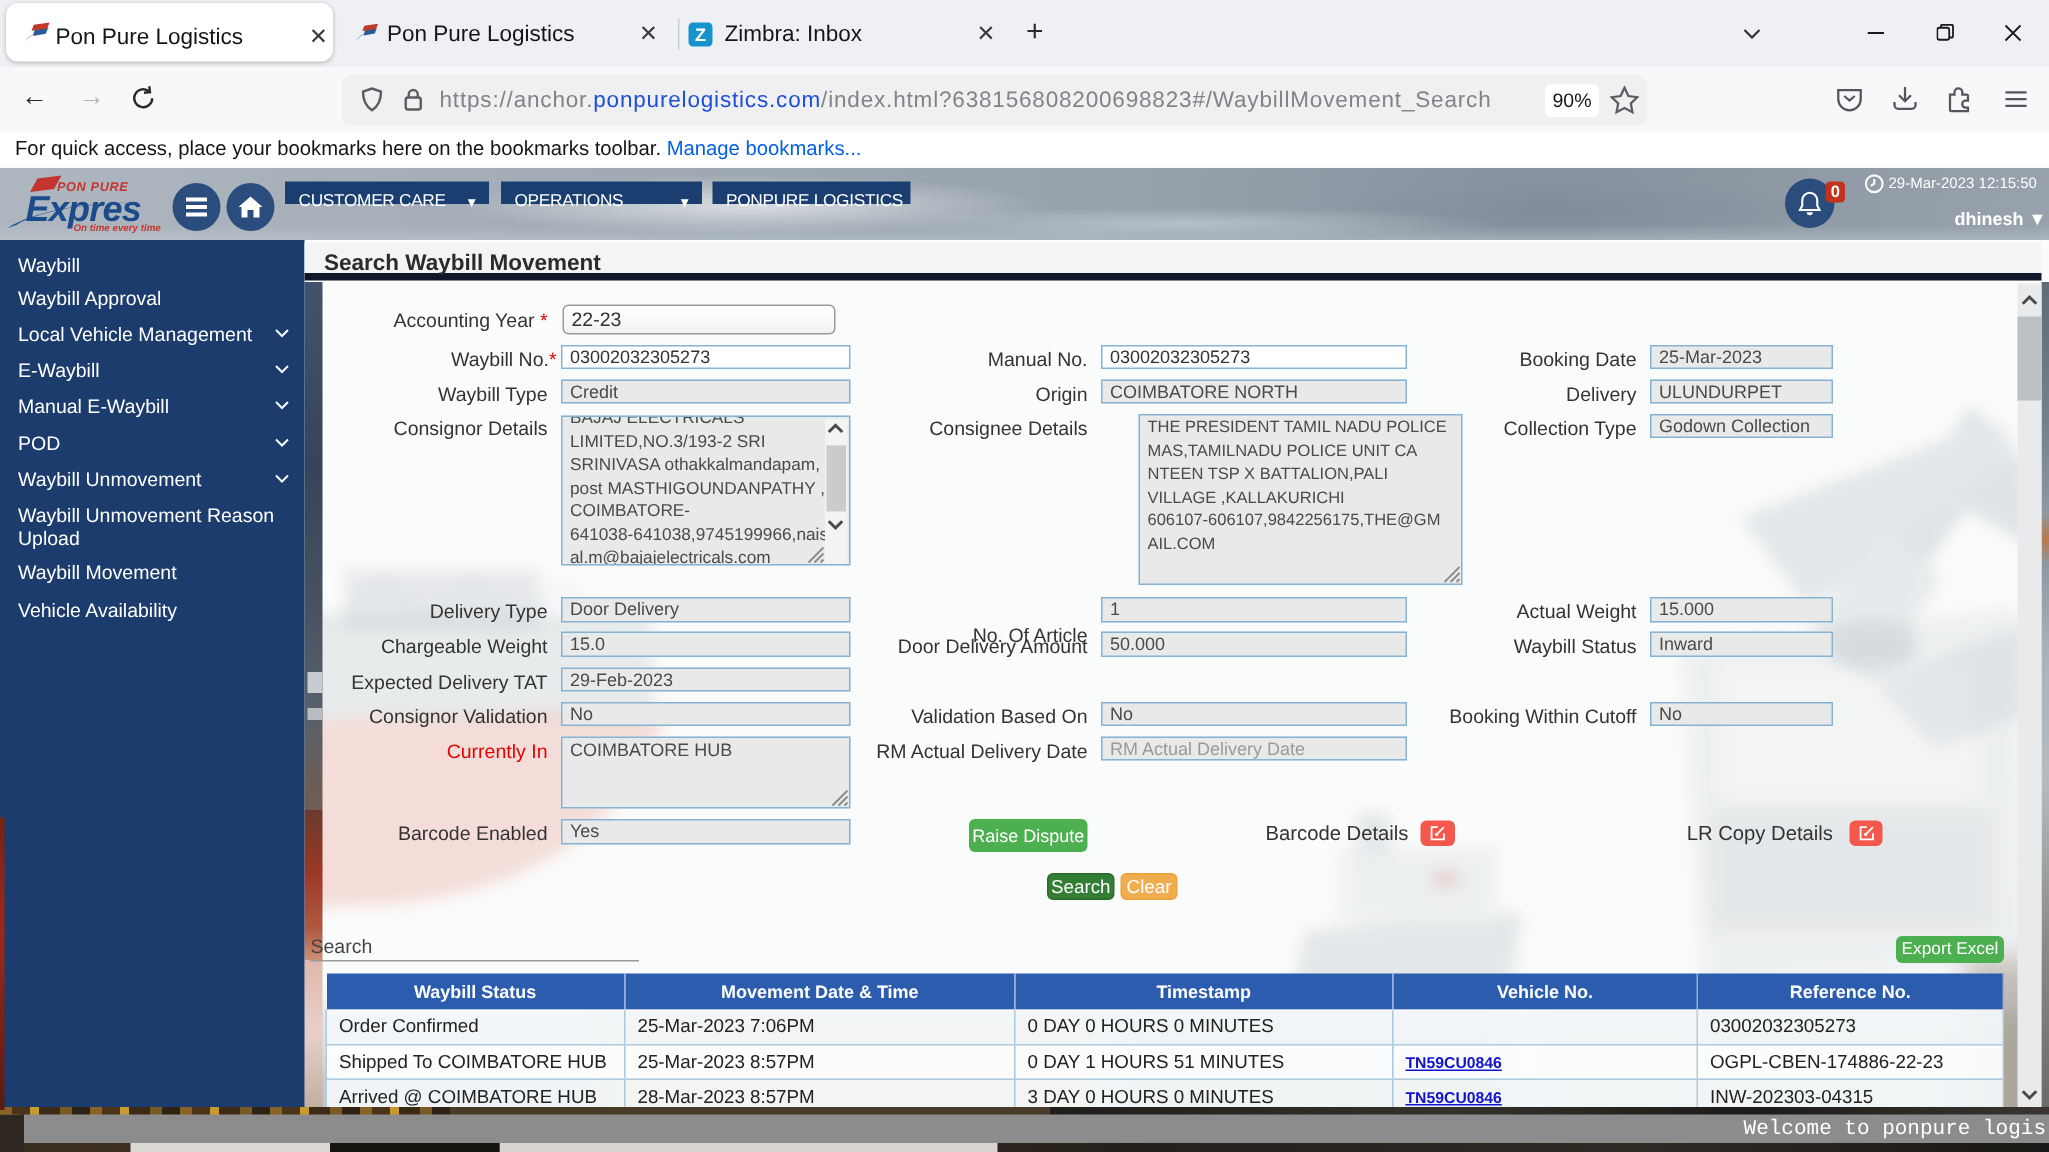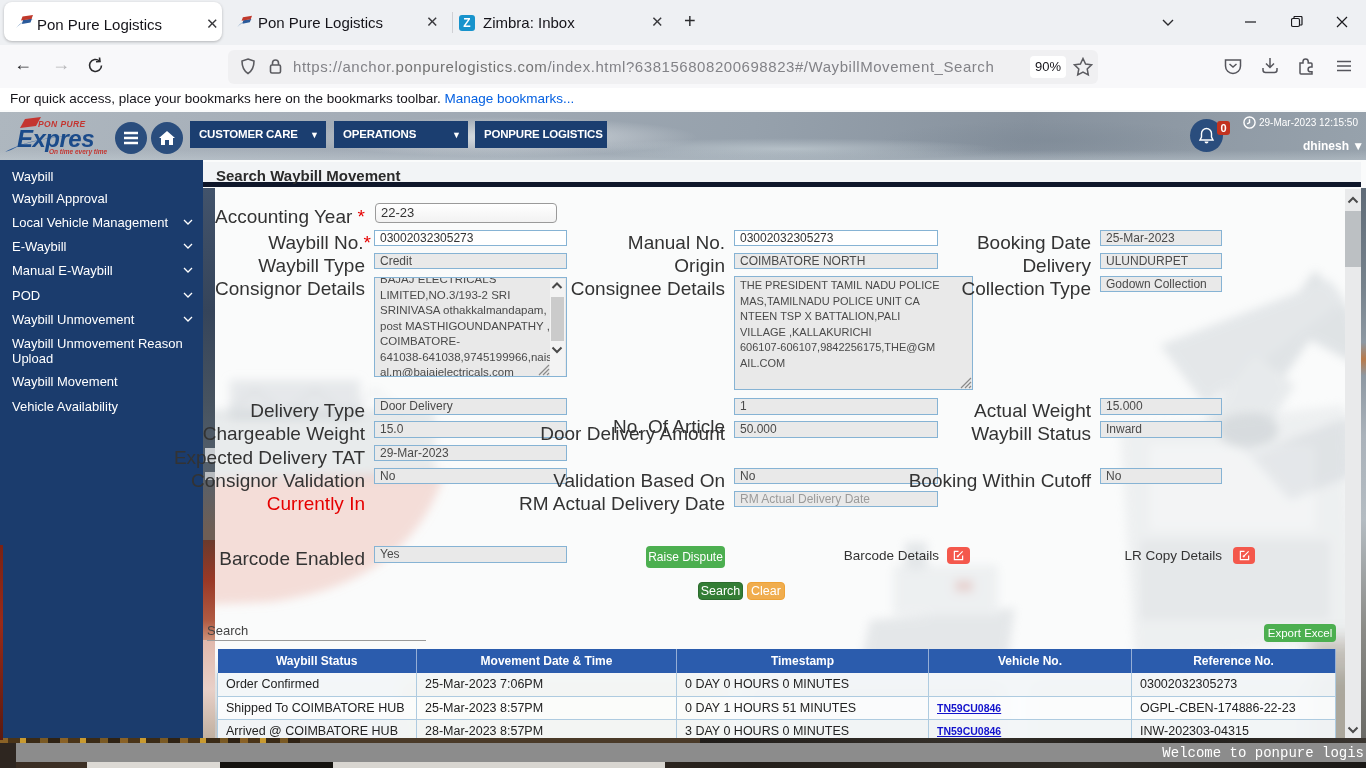--- a/index.html
+++ b/index.html
@@ -12,53 +12,53 @@
 .tab-active { position:absolute; left:4px; top:2px; width:218px; height:39px; background:#fff; border-radius:8px; box-shadow:0 1px 3px rgba(0,0,0,.25); }
 .tabtitle { position:absolute; top:14px; font-size:15px; color:#15141a; white-space:nowrap; }
 .tabx { position:absolute; top:13px; font-size:15px; color:#3a3a3e; }
 #tabsep1 { position:absolute; left:452px; top:12px; width:1px; height:21px; background:#cfd0d4; }
 #tabplus { position:absolute; left:684px; top:10px; font-size:20px; color:#2b2b2e; font-weight:400; }
 
 #navbar { position:absolute; left:0; top:45px; width:1366px; height:43px; background:#f8f8fa; }
 .navicon { position:absolute; top:9px; font-size:18px; color:#2b2b2e; }
 #urlbar { position:absolute; left:228px; top:5px; width:870px; height:34px; background:#f0f0f2; border-radius:6px; }
 #urltext { position:absolute; left:65px; top:8px; font-size:15px; letter-spacing:0.55px; color:#828287; white-space:nowrap; }
-#urltext b { color:#737373; font-weight:400; }
+#urltext b { color:#1d4ed8; font-weight:400; }
 #zoombadge { position:absolute; left:802px; top:6px; width:36px; height:22px; background:#fff; border-radius:4px; font-size:13px; color:#15141a; text-align:center; line-height:22px; }
 #bookbar { position:absolute; left:0; top:88px; width:1366px; height:22px; background:#fff; }
 #bookbar span { position:absolute; left:10px; top:3px; font-size:13.5px; color:#15141a; }
 #bookbar a { color:#0561e2; text-decoration:none; }
 
 
 #app { position:absolute; left:0; top:110px; width:1366px; height:658px; background:#fafbfb; overflow:hidden; }
 
 #apphead { position:absolute; left:0; top:2px; width:1366px; height:48px;
   background:linear-gradient(100deg,#aeb7bf 0%,#a4adb7 25%,#96a1ac 55%,#87929e 75%,#97a2ac 100%); }
 #apphead .cloud1 { position:absolute; left:300px; top:5px; width:400px; height:40px; background:radial-gradient(ellipse at center, rgba(230,234,237,.8), rgba(230,234,237,0) 70%); }
 #apphead .cloud2 { position:absolute; left:880px; top:8px; width:340px; height:40px; background:radial-gradient(ellipse at center, rgba(118,131,144,.4), rgba(118,131,144,0) 70%); }
 
 .circbtn { position:absolute; top:10px; width:32px; height:32px; border-radius:50%; background:#2a4d7d; }
-#navbtns .nb { position:absolute; top:9px; height:27px; background:#1b3e70; color:#fff; font-weight:bold; font-size:11.5px; line-height:27px; padding-left:9px; letter-spacing:-0.2px; white-space:nowrap; }
+#navbtns .nb { position:absolute; top:9px; height:15px; background:#1b3e70; color:#fff; font-weight:normal; font-size:11.5px; line-height:27px; padding-left:9px; letter-spacing:-0.2px; white-space:nowrap; }
 .caret { position:absolute; font-size:9px; top:1px; }
 #bell { position:absolute; left:1190px; top:7px; width:33px; height:33px; border-radius:50%; background:#2a4d7d; }
 #badge { position:absolute; left:1217px; top:9px; min-width:13px; height:14px; background:#c2321f; border-radius:3px; color:#fff; font-size:11px; font-weight:bold; text-align:center; line-height:14px; padding:0 1px; }
 #hdate { position:absolute; left:1259px; top:5px; color:#fff; font-size:10px; white-space:nowrap; }
 #huser { position:absolute; left:1303px; top:27px; color:#fff; font-size:12px; font-weight:bold; white-space:nowrap; }
 
 #sidebar { position:absolute; left:0; top:50px; width:203px; height:578px; background:#1b3c6d; color:#fff; }
 #sidebar .mi { position:absolute; left:12px; font-size:13px; width:180px; }
 #sidebar .sch { position:absolute; left:183px; }
 
 #main { position:absolute; left:203px; top:50px; width:1163px; height:580px; }
 #titlebar { position:absolute; left:0; top:2px; width:1158px; height:25px; background:#f2f4f6; border-bottom:5px solid #0f172a; }
 #titlebar b { position:absolute; left:13px; top:5px; font-size:15px; color:#2b2b2b; }
 
 #formarea { position:absolute; left:0; top:0; width:1142px; height:580px; }
 
-.lbl { position:absolute; font-size:19px; color:#333; text-align:right; white-space:nowrap; }
+.lbl { position:absolute; font-size:13px; color:#333; text-align:right; white-space:nowrap; }
 .red { color:#e60000; }
 .inp { position:absolute; border:1px solid #86b3d4; background:#e9e9e9; font-size:12px; color:#4a4a4a; line-height:15px; padding:0 5px; white-space:nowrap; overflow:hidden; }
 .inp.white { background:#fff; color:#333; }
 .ta { position:absolute; border:1px solid #86b3d4; background:#e9e9e9; font-size:12px; color:#4a4a4a; line-height:15.5px; padding:1px 5px; overflow:hidden; }
 .btn { position:absolute; color:#fff; text-align:center; border-radius:4px; font-size:12.5px; }
 
 
 #cscroll { position:absolute; left:1142px; top:29px; width:16px; height:551px; background:#e9eaeb; }
 #cscroll .thumb { position:absolute; left:0; top:22px; width:16px; height:56px; background:#bcc0c3; }
 
@@ -314,21 +314,21 @@
           <div style="position:absolute;left:1px;top:18px;width:13px;height:44px;background:#cbcbcb"></div>
           <svg width="12" height="8" style="position:absolute;left:1px;top:67px">
               <path d="M1.5 1.5 L6 6 L10.5 1.5" fill="none" stroke="#4a4a4a" stroke-width="2"></path>
             </svg>
         </div>
         <svg width="13" height="13" style="position:absolute;right:16px;bottom:0px">
             <path d="M12 2 L2 12 M12 6 L6 12 M12 10 L10 12" stroke="#8a8a8a" stroke-width="1.2"></path>
           </svg>
       </div>
       <span class="lbl" style="right:calc(100% - 522px);top:118px">Consignee Details</span>
-      <div class="ta" style="left:531px;top:116px;width:239px;height:114px;white-space:nowrap;font-size:11px">THE PRESIDENT TAMIL NADU POLICE<br>MAS,TAMILNADU POLICE UNIT CA<br>NTEEN TSP X BATTALION,PALI<br>VILLAGE ,KALLAKURICHI<br>606107-606107,9842256175,THE@GM<br>AIL.COM
+      <div class="ta" style="left:556px;top:116px;width:216px;height:114px;white-space:nowrap;font-size:11px">THE PRESIDENT TAMIL NADU POLICE<br>MAS,TAMILNADU POLICE UNIT CA<br>NTEEN TSP X BATTALION,PALI<br>VILLAGE ,KALLAKURICHI<br>606107-606107,9842256175,THE@GM<br>AIL.COM
         <svg width="13" height="13" style="position:absolute;right:0px;bottom:0px">
             <path d="M12 2 L2 12 M12 6 L6 12 M12 10 L10 12" stroke="#8a8a8a" stroke-width="1.2"></path>
           </svg>
       </div>
       <span class="lbl" style="right:calc(100% - 888px);top:118px">Collection Type</span>
       <div class="inp" style="left:897px;top:116px;width:122px;height:16px">Godown Collection</div>
 
       <span class="lbl" style="right:calc(100% - 162px);top:240px">Delivery Type</span>
       <div class="inp" style="left:171px;top:238px;width:193px;height:17px">Door Delivery</div>
       <span class="lbl" style="right:calc(100% - 522px);top:256px">No. Of Article</span>
@@ -337,30 +337,35 @@
       <div class="inp" style="left:897px;top:238px;width:122px;height:17px">15.000</div>
 
       <span class="lbl" style="right:calc(100% - 162px);top:263px">Chargeable Weight</span>
       <div class="inp" style="left:171px;top:261px;width:193px;height:17px">15.0</div>
       <span class="lbl" style="right:calc(100% - 522px);top:263px">Door Delivery Amount</span>
       <div class="inp" style="left:531px;top:261px;width:204px;height:17px">50.000</div>
       <span class="lbl" style="right:calc(100% - 888px);top:263px">Waybill Status</span>
       <div class="inp" style="left:897px;top:261px;width:122px;height:17px">Inward</div>
 
       <span class="lbl" style="right:calc(100% - 162px);top:287px">Expected Delivery TAT</span>
-      <div class="inp" style="left:171px;top:285px;width:193px;height:16px">29-Mar-2023</div>
+      <div class="inp" style="left:171px;top:285px;width:193px;height:16px">29-Feb-2023</div>
 
       <span class="lbl" style="right:calc(100% - 162px);top:310px">Consignor Validation</span>
       <div class="inp" style="left:171px;top:308px;width:193px;height:16px">No</div>
       <span class="lbl" style="right:calc(100% - 522px);top:310px">Validation Based On</span>
       <div class="inp" style="left:531px;top:308px;width:204px;height:16px">No</div>
       <span class="lbl" style="right:calc(100% - 888px);top:310px">Booking Within Cutoff</span>
       <div class="inp" style="left:897px;top:308px;width:122px;height:16px">No</div>
 
       <span class="lbl red" style="right:calc(100% - 162px);top:333px">Currently In</span>
+      <div class="ta" style="left:171px;top:331px;width:193px;height:48px">COIMBATORE HUB
+        <svg width="13" height="13" style="position:absolute;right:0px;bottom:0px">
+            <path d="M12 2 L2 12 M12 6 L6 12 M12 10 L10 12" stroke="#8a8a8a" stroke-width="1.2"></path>
+          </svg>
+      </div>
       <span class="lbl" style="right:calc(100% - 522px);top:333px">RM Actual Delivery Date</span>
       <div class="inp" style="left:531px;top:331px;width:204px;height:16px;color:#9a9a9a">RM Actual Delivery Date</div>
 
       <span class="lbl" style="right:calc(100% - 162px);top:388px">Barcode Enabled</span>
       <div class="inp" style="left:171px;top:386px;width:193px;height:17px">Yes</div>
       <div class="btn" style="left:443px;top:386px;width:79px;height:22px;background:#4caf50;line-height:22px;font-size:12px">Raise Dispute</div>
       <span class="lbl" style="right:calc(100% - 736px);top:388px;font-size:13.5px">Barcode Details</span>
       <div class="btn" style="left:744px;top:387px;width:23px;height:17px;background:#f4584c"><svg width="11" height="11" viewBox="0 0 12 12" style="margin-top:3px">
             <path d="M10.5 6 V10.5 H1.5 V1.5 H6" fill="none" stroke="#fff" stroke-width="1.3"></path>
             <path d="M4.5 7.5 L10.5 1.5 M4.5 7.5 L5 5.8 M4.5 7.5 L6.2 7" stroke="#fff" stroke-width="1.3"></path>

